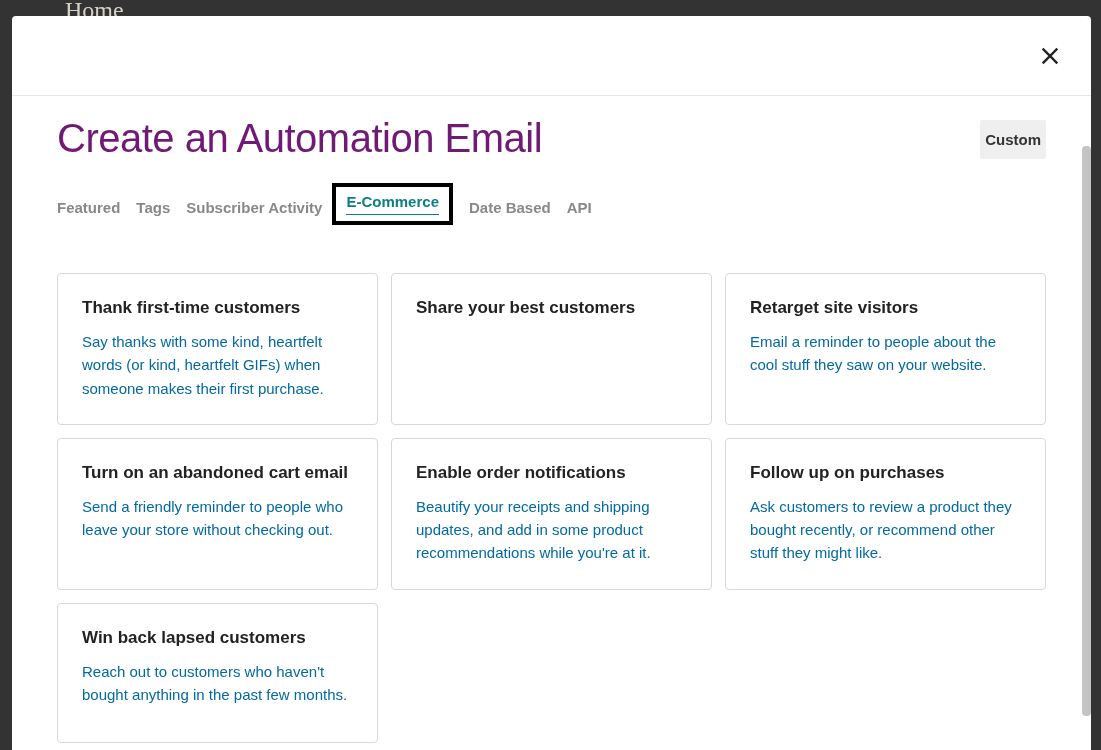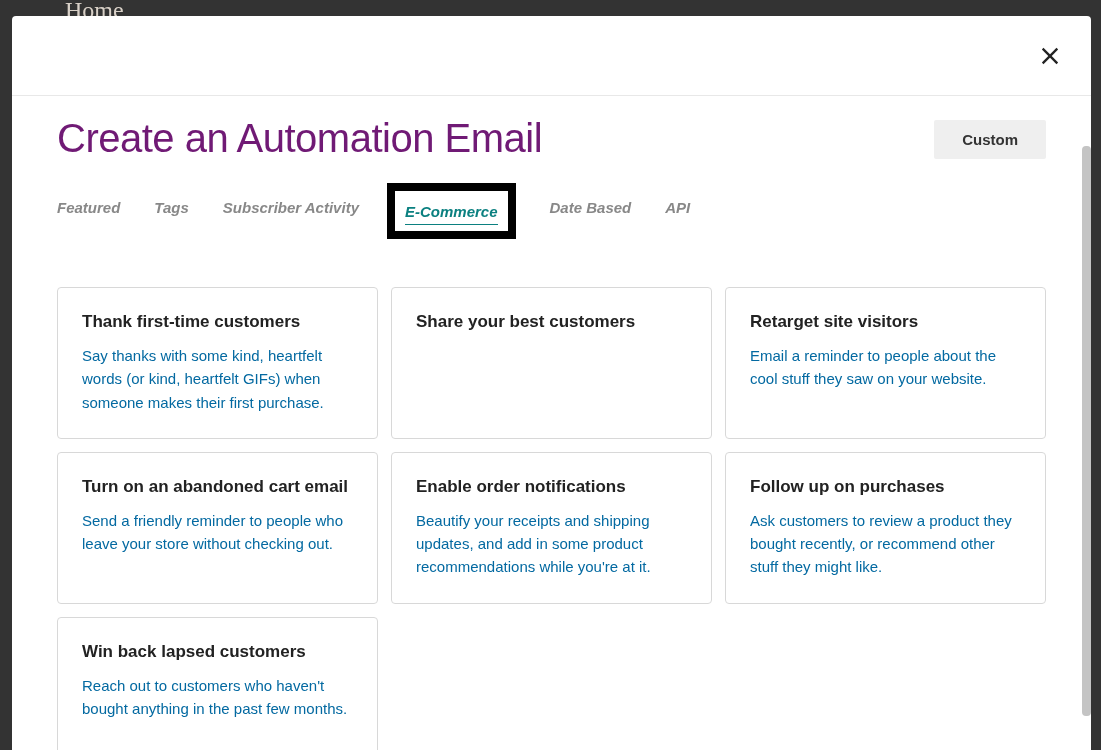--- a/index.html
+++ b/index.html
@@ -84,44 +84,43 @@
     }
     .page-title {
       font-size: 40px;
       font-weight: 500;
       color: #701a75;
       letter-spacing: -0.5px;
     }
     .custom-button {
       background: #efefef;
       border: none;
-      padding: 11px 28px;
+      padding: 11px 5px;
       font-size: 15px;
       font-weight: 600;
       color: #333;
       cursor: pointer;
       border-radius: 2px;
       margin-top: 4px;
     }
     .tabs {
       display: flex;
-      gap: 34px;
+      gap: 16px;
       margin-bottom: 48px;
-      font-style: italic;
     }
     .tab {
       font-size: 15px;
       font-weight: 600;
       color: #888;
       cursor: pointer;
       padding: 6px 0;
     }
     .tab-active-wrapper {
-      border: 8px solid #000000;
-      padding: 6px 10px 6px 10px;
+      border: 4px solid #000000;
+      padding: 0 10px 6px 10px;
       margin-top: -10px;
       margin-left: -6px;
     }
     .tab.active {
       color: #0b8080;
       border-bottom: 1.5px solid #0b8080;
       padding-bottom: 4px;
       padding-left: 0;
       padding-right: 0;
     }

